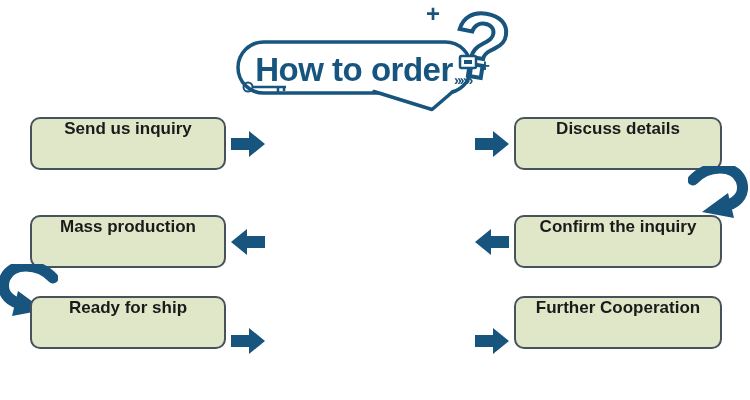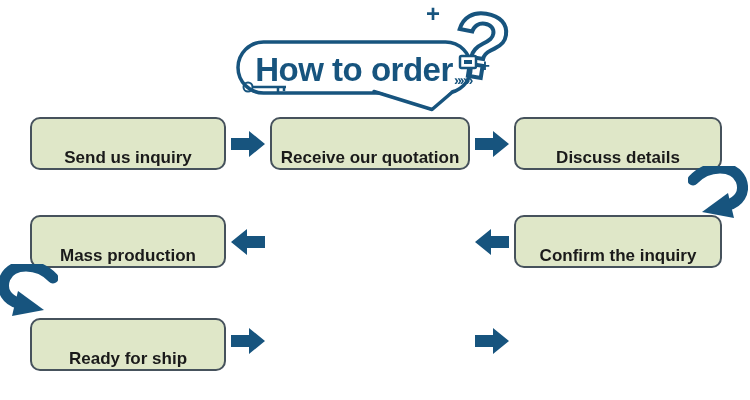--- a/index.html
+++ b/index.html
@@ -57,33 +57,33 @@
     fill:var(--accent-blue);
   }
   
   .box{
     position:absolute;
     height:53px;
     background:var(--box-fill);
     border:2px solid var(--box-border);
     border-radius:10px;
     display:flex;
-    align-items:flex-end;
+    align-items:flex-start;
     justify-content:center;
     font-size:17px;
     font-weight:bold;
     color:var(--box-text);
     text-align:center;
   }
   .col1{left:30px;width:196px;}
   .col2{left:270px;width:200px;}
   .col3{left:514px;width:208px;}
   .row1{top:117px;}
   .row2{top:215px;}
-  .row3{top:318px;}
+  .row3{top:296px;}
   
   .harrow{
     position:absolute;
     width:34px;height:28px;
   }
   .curve-arrow{
     position:absolute;
     width:60px;height:52px;
   }
 </style>
@@ -119,23 +119,20 @@
       <path d="M50,87 v5 M56,87 v4" class="blue-stroke" stroke-width="2.5"></path>
     </g>
   </svg>
 
   <div class="box col1 row1">
     <span>Send us inquiry</span>
   </div>
   <svg class="harrow" style="left:231px;top:130px" viewBox="0 0 34 28">
     <polygon points="0,8 18,8 18,1 34,14 18,27 18,20 0,20" class="blue-fill"></polygon>
   </svg>
-  <div class="box col2 row1">
-    <span>Receive our quotation</span>
-  </div>
   <svg class="harrow" style="left:475px;top:130px" viewBox="0 0 34 28">
     <polygon points="0,8 18,8 18,1 34,14 18,27 18,20 0,20" class="blue-fill"></polygon>
   </svg>
   <div class="box col3 row1">
     <span>Discuss details</span>
   </div>
 
   <svg class="curve-arrow" style="left:688px;top:166px" viewBox="0 0 60 52">
     <path d="M5,14 C20,-2 46,-2 53,14 C58,27 50,36 40,39" class="blue-stroke" stroke-width="11" stroke-linecap="round"></path>
     <polygon points="40,27 14,46 46,52" class="blue-fill"></polygon>
@@ -161,14 +158,17 @@
 
   <div class="box col1 row3">
     <span>Ready for ship</span>
   </div>
   <svg class="harrow" style="left:231px;top:327px" viewBox="0 0 34 28">
     <polygon points="0,8 18,8 18,1 34,14 18,27 18,20 0,20" class="blue-fill"></polygon>
   </svg>
   <svg class="harrow" style="left:475px;top:327px" viewBox="0 0 34 28">
     <polygon points="0,8 18,8 18,1 34,14 18,27 18,20 0,20" class="blue-fill"></polygon>
   </svg>
+  <div class="box col3 row3">
+    <span>Further Cooperation</span>
+  </div>
 
 </div>
 
 </body></html>

